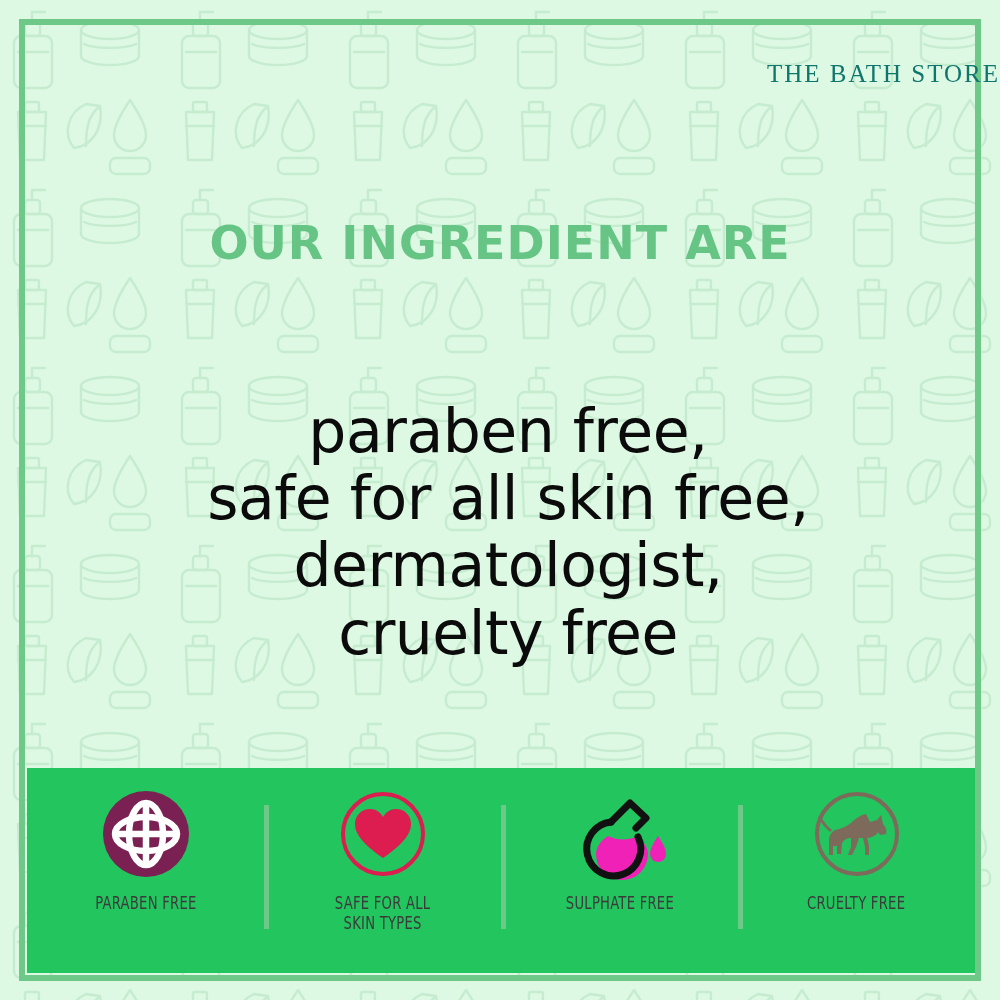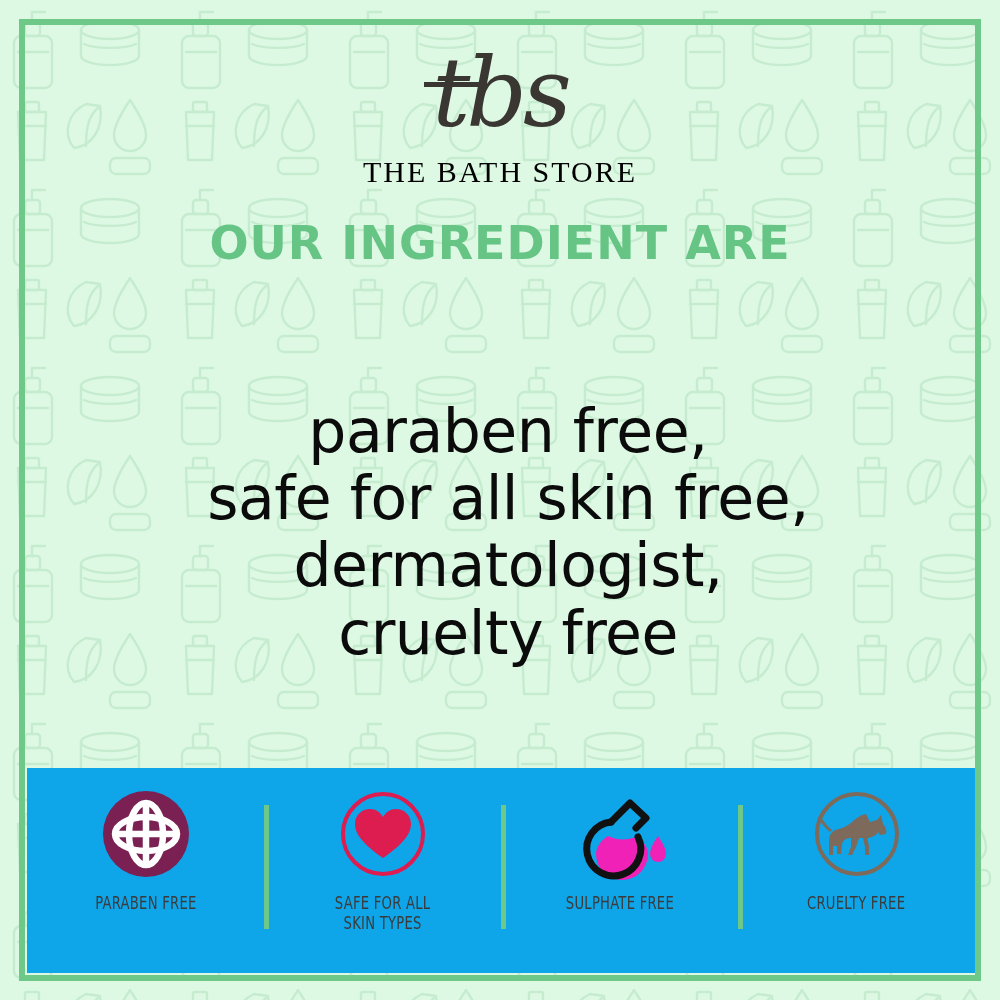--- a/index.html
+++ b/index.html
@@ -53,24 +53,25 @@
   }
   #logo-mark .bar{
     position:absolute;
     left:-8px; top:36px;
     width:62px; height:5px;
     background:#3a3632;
   }
   #logo-sub{
     margin-top:14px;
     font-family:"Liberation Serif", serif;
-    font-size:30px;
+    font-size:25px;
     letter-spacing:2.0px;
-    color:#000000;
-    font-weight:400;
+    color:#0f766e;
+    font-weight:400;
+    text-align:right;
   }
 
   
   #headline{
     position:absolute;
     top:222px; left:0; width:100%;
     text-align:center;
     color:#66c485;
     font-family:"DejaVu Sans", sans-serif;
     font-weight:700;
@@ -97,21 +98,21 @@
     font-size:60px;
     line-height:1.12;
     letter-spacing:-0.5px;
   }
   #claims .claim-line{ display:block; }
 
   
   #badge-panel{
     position:absolute;
     left:27px; top:768px; width:948px; height:205px;
-    background:#0ea5e9;
+    background:#22c55e;
     z-index:3;
     display:flex;
     align-items:stretch;
   }
   .badge{
     flex:1 1 0;
     position:relative;
     display:flex;
     flex-direction:column;
     align-items:center;
@@ -177,24 +178,20 @@
     <rect x="0" y="0" width="1000" height="1000" fill="#ddf8e3"></rect>
     <rect x="0" y="0" width="1000" height="1000" fill="url(#doodles)"></rect>
   </svg>
 </div>
 
 <div id="frame"></div>
 
 <div id="content">
 
   <div id="logo-block">
-    <div id="logo-mark">
-      <span class="bar"></span>
-      <span>tbs</span>
-    </div>
     <div id="logo-sub">THE BATH STORE</div>
   </div>
 
   <div id="headline">
     <span class="l1">OUR INGREDIENT ARE</span>
   </div>
 
   <div id="claims">
     <span class="claim-line">paraben free,</span>
     <span class="claim-line">safe for all skin free,</span>

